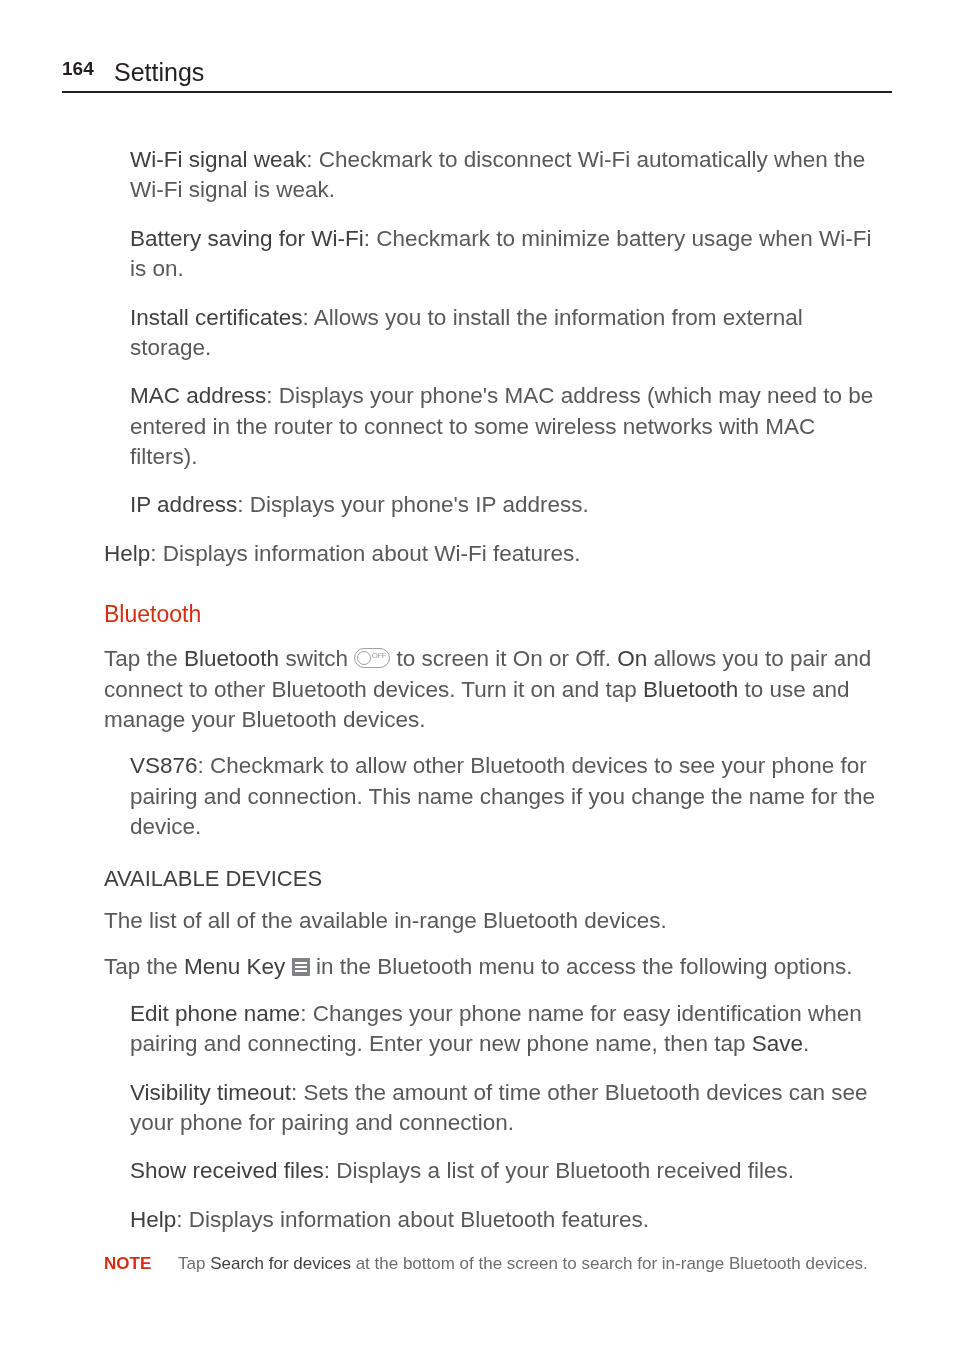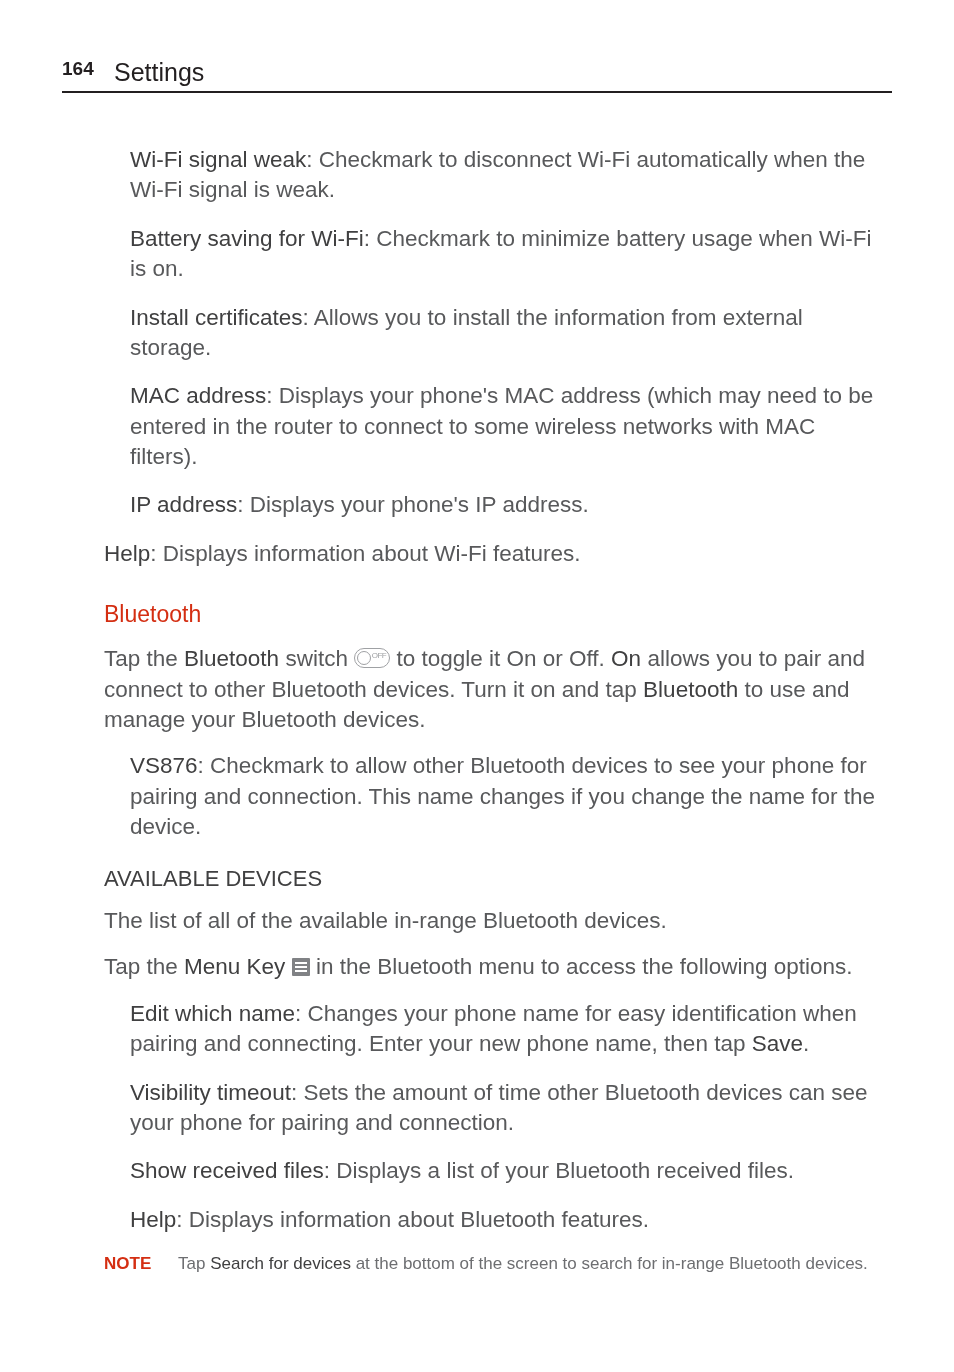--- a/index.html
+++ b/index.html
@@ -160,37 +160,37 @@
       <span class="bold">IP address</span><span>: Displays your phone's IP address.</span>
     </div>
 
     <div class="item-outer">
       <span class="bold">Help</span><span>: Displays information about Wi-Fi features.</span>
     </div>
 
     <div class="section-heading">Bluetooth</div>
 
     <div class="para">
-      <span>Tap the </span><span class="bold">Bluetooth</span><span> switch </span><span class="switch-icon"><span class="off-label">OFF</span></span><span> to toggle it On or Off. </span><span class="bold">On</span><span> allows you to pair and connect to other Bluetooth devices. Turn it on and tap </span><span class="bold">Bluetooth</span><span> to use and manage your Bluetooth devices.</span>
+      <span>Tap the </span><span class="bold">Bluetooth</span><span> switch </span><span class="switch-icon"><span class="off-label">OFF</span></span><span> to screen it On or Off. </span><span class="bold">On</span><span> allows you to pair and connect to other Bluetooth devices. Turn it on and tap </span><span class="bold">Bluetooth</span><span> to use and manage your Bluetooth devices.</span>
     </div>
 
     <div class="item">
       <span class="bold">VS876</span><span>: Checkmark to allow other Bluetooth devices to see your phone for pairing and connection. This name changes if you change the name for the device.</span>
     </div>
 
     <div class="sub-heading">AVAILABLE DEVICES</div>
 
     <div class="para">The list of all of the available in-range Bluetooth devices.</div>
 
     <div class="para">
       <span>Tap the </span><span class="bold">Menu Key</span><span> </span><span class="menu-icon"></span><span> in the Bluetooth menu to access the following options.</span>
     </div>
 
     <div class="item">
-      <span class="bold">Edit which name</span><span>: Changes your phone name for easy identification when pairing and connecting. Enter your new phone name, then tap </span><span class="bold">Save</span><span>.</span>
+      <span class="bold">Edit phone name</span><span>: Changes your phone name for easy identification when pairing and connecting. Enter your new phone name, then tap </span><span class="bold">Save</span><span>.</span>
     </div>
     <div class="item">
       <span class="bold">Visibility timeout</span><span>: Sets the amount of time other Bluetooth devices can see your phone for pairing and connection.</span>
     </div>
     <div class="item">
       <span class="bold">Show received files</span><span>: Displays a list of your Bluetooth received files.</span>
     </div>
     <div class="item">
       <span class="bold">Help</span><span>: Displays information about Bluetooth features.</span>
     </div>

